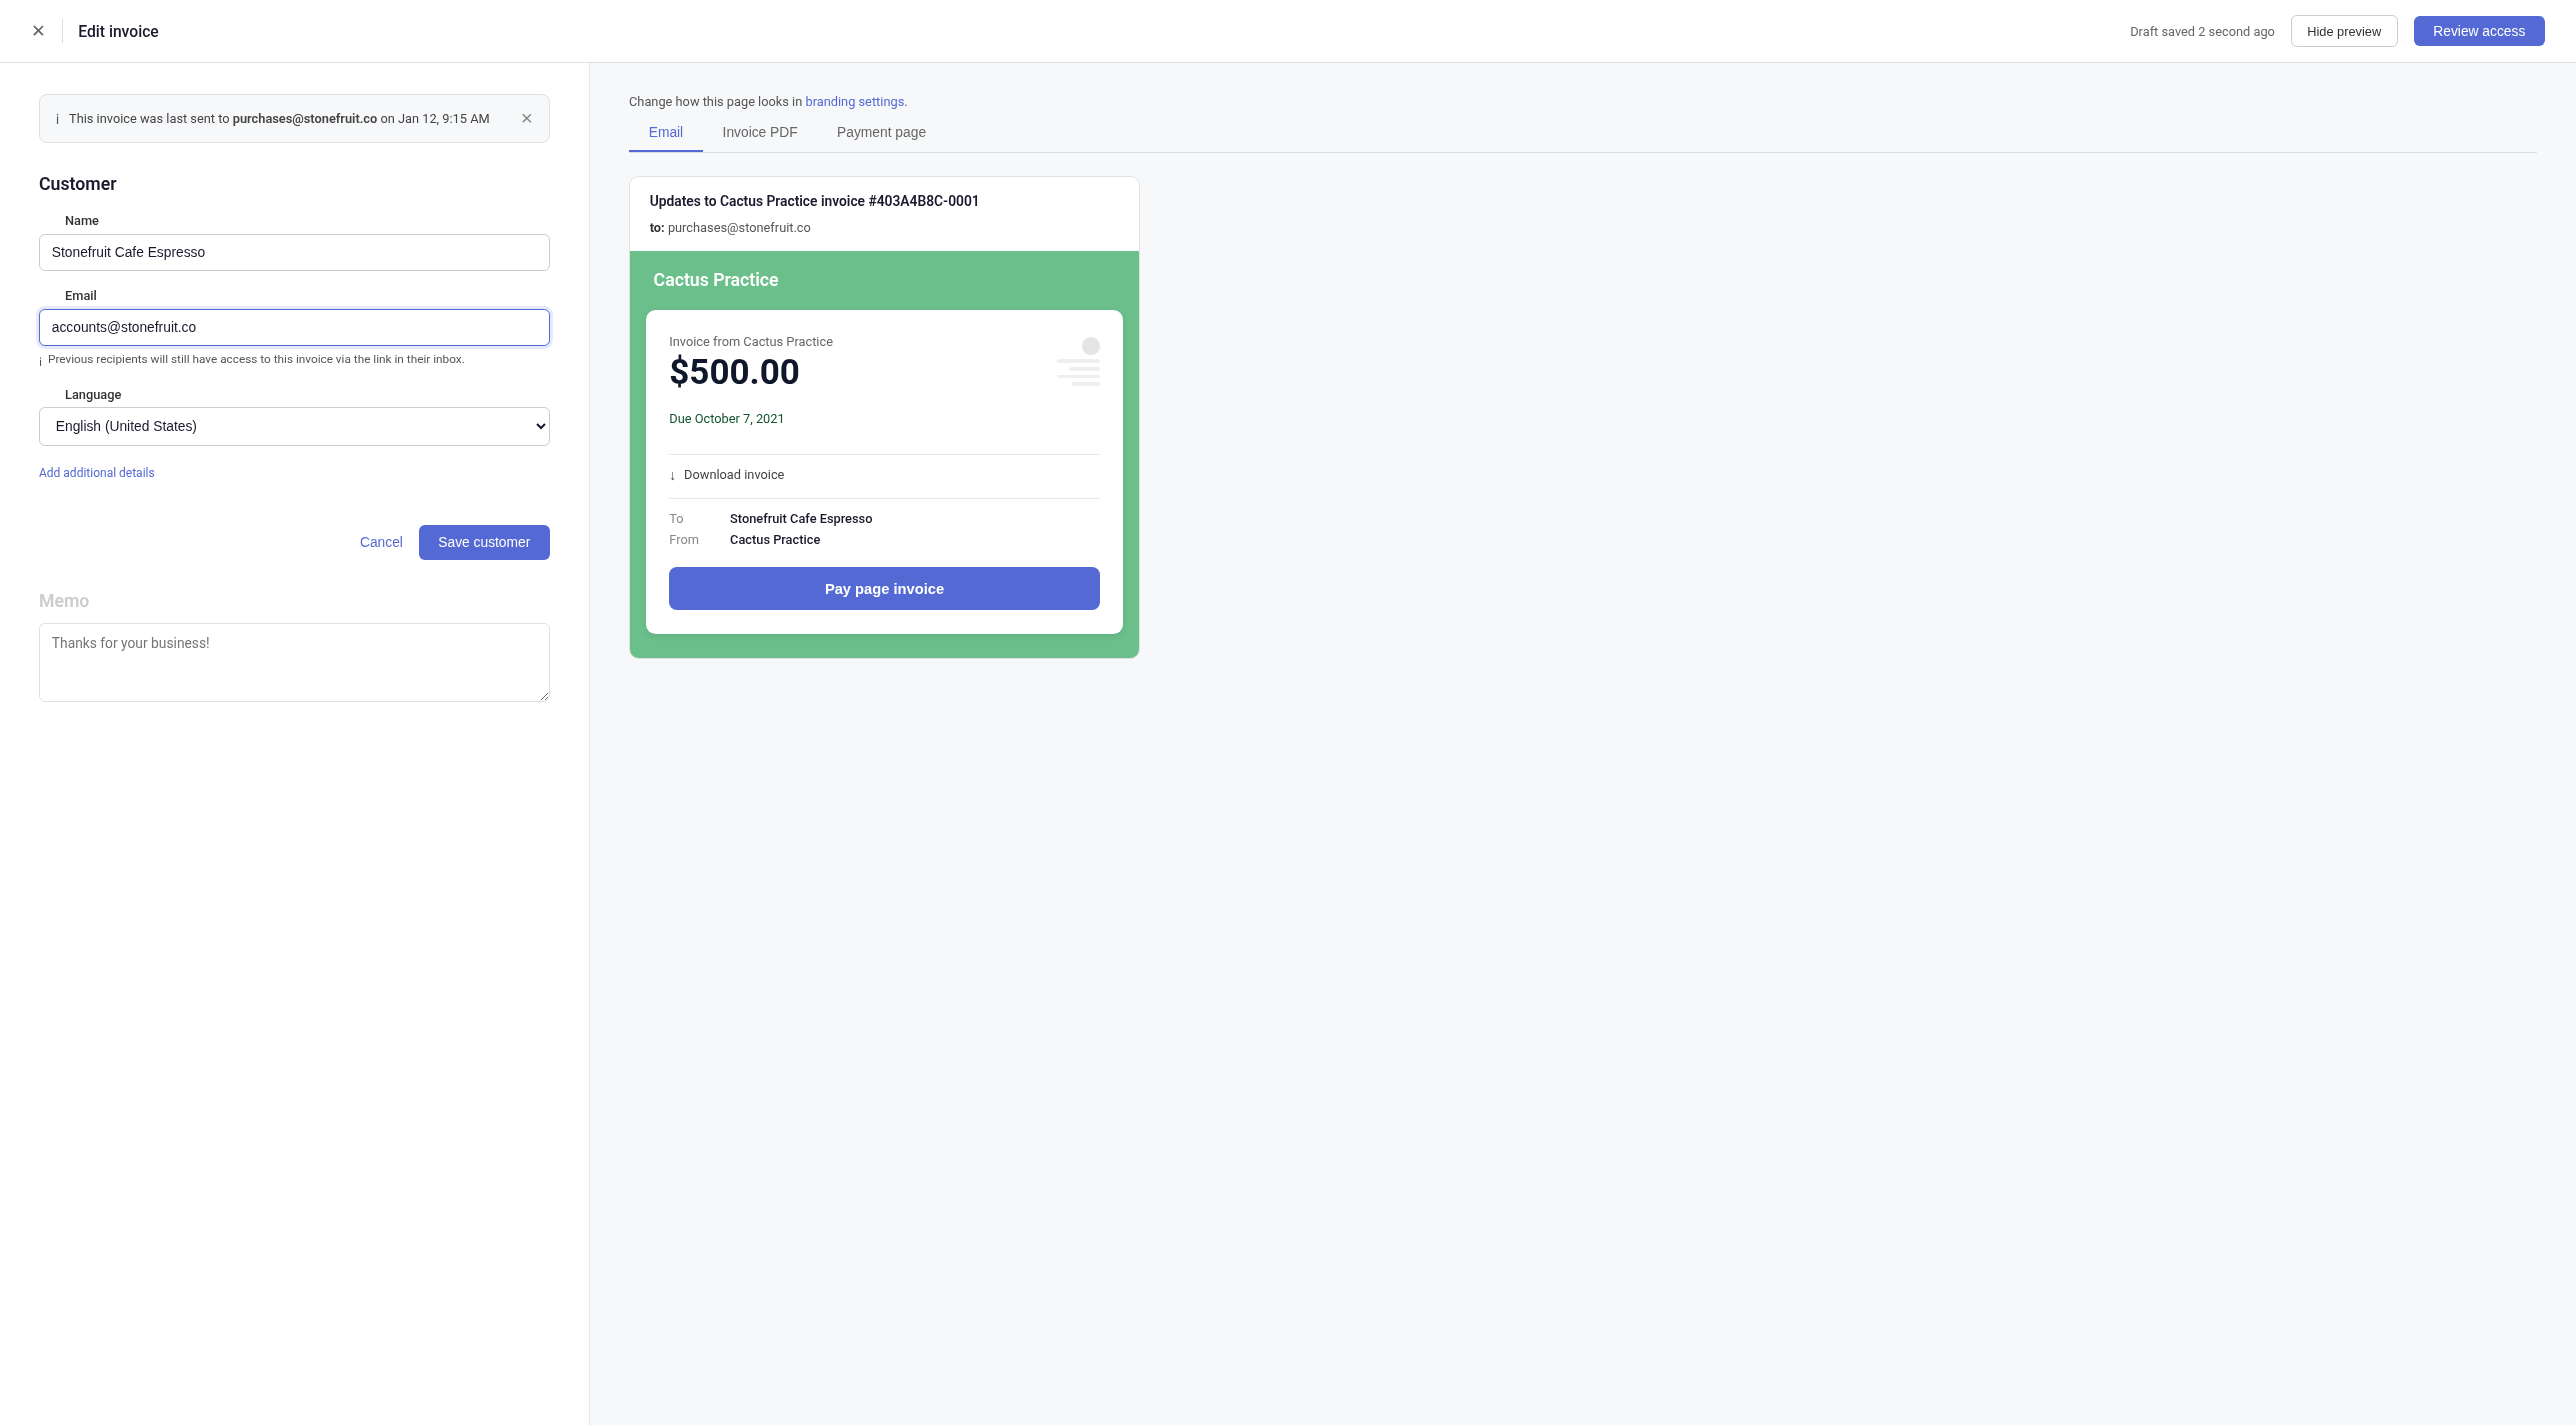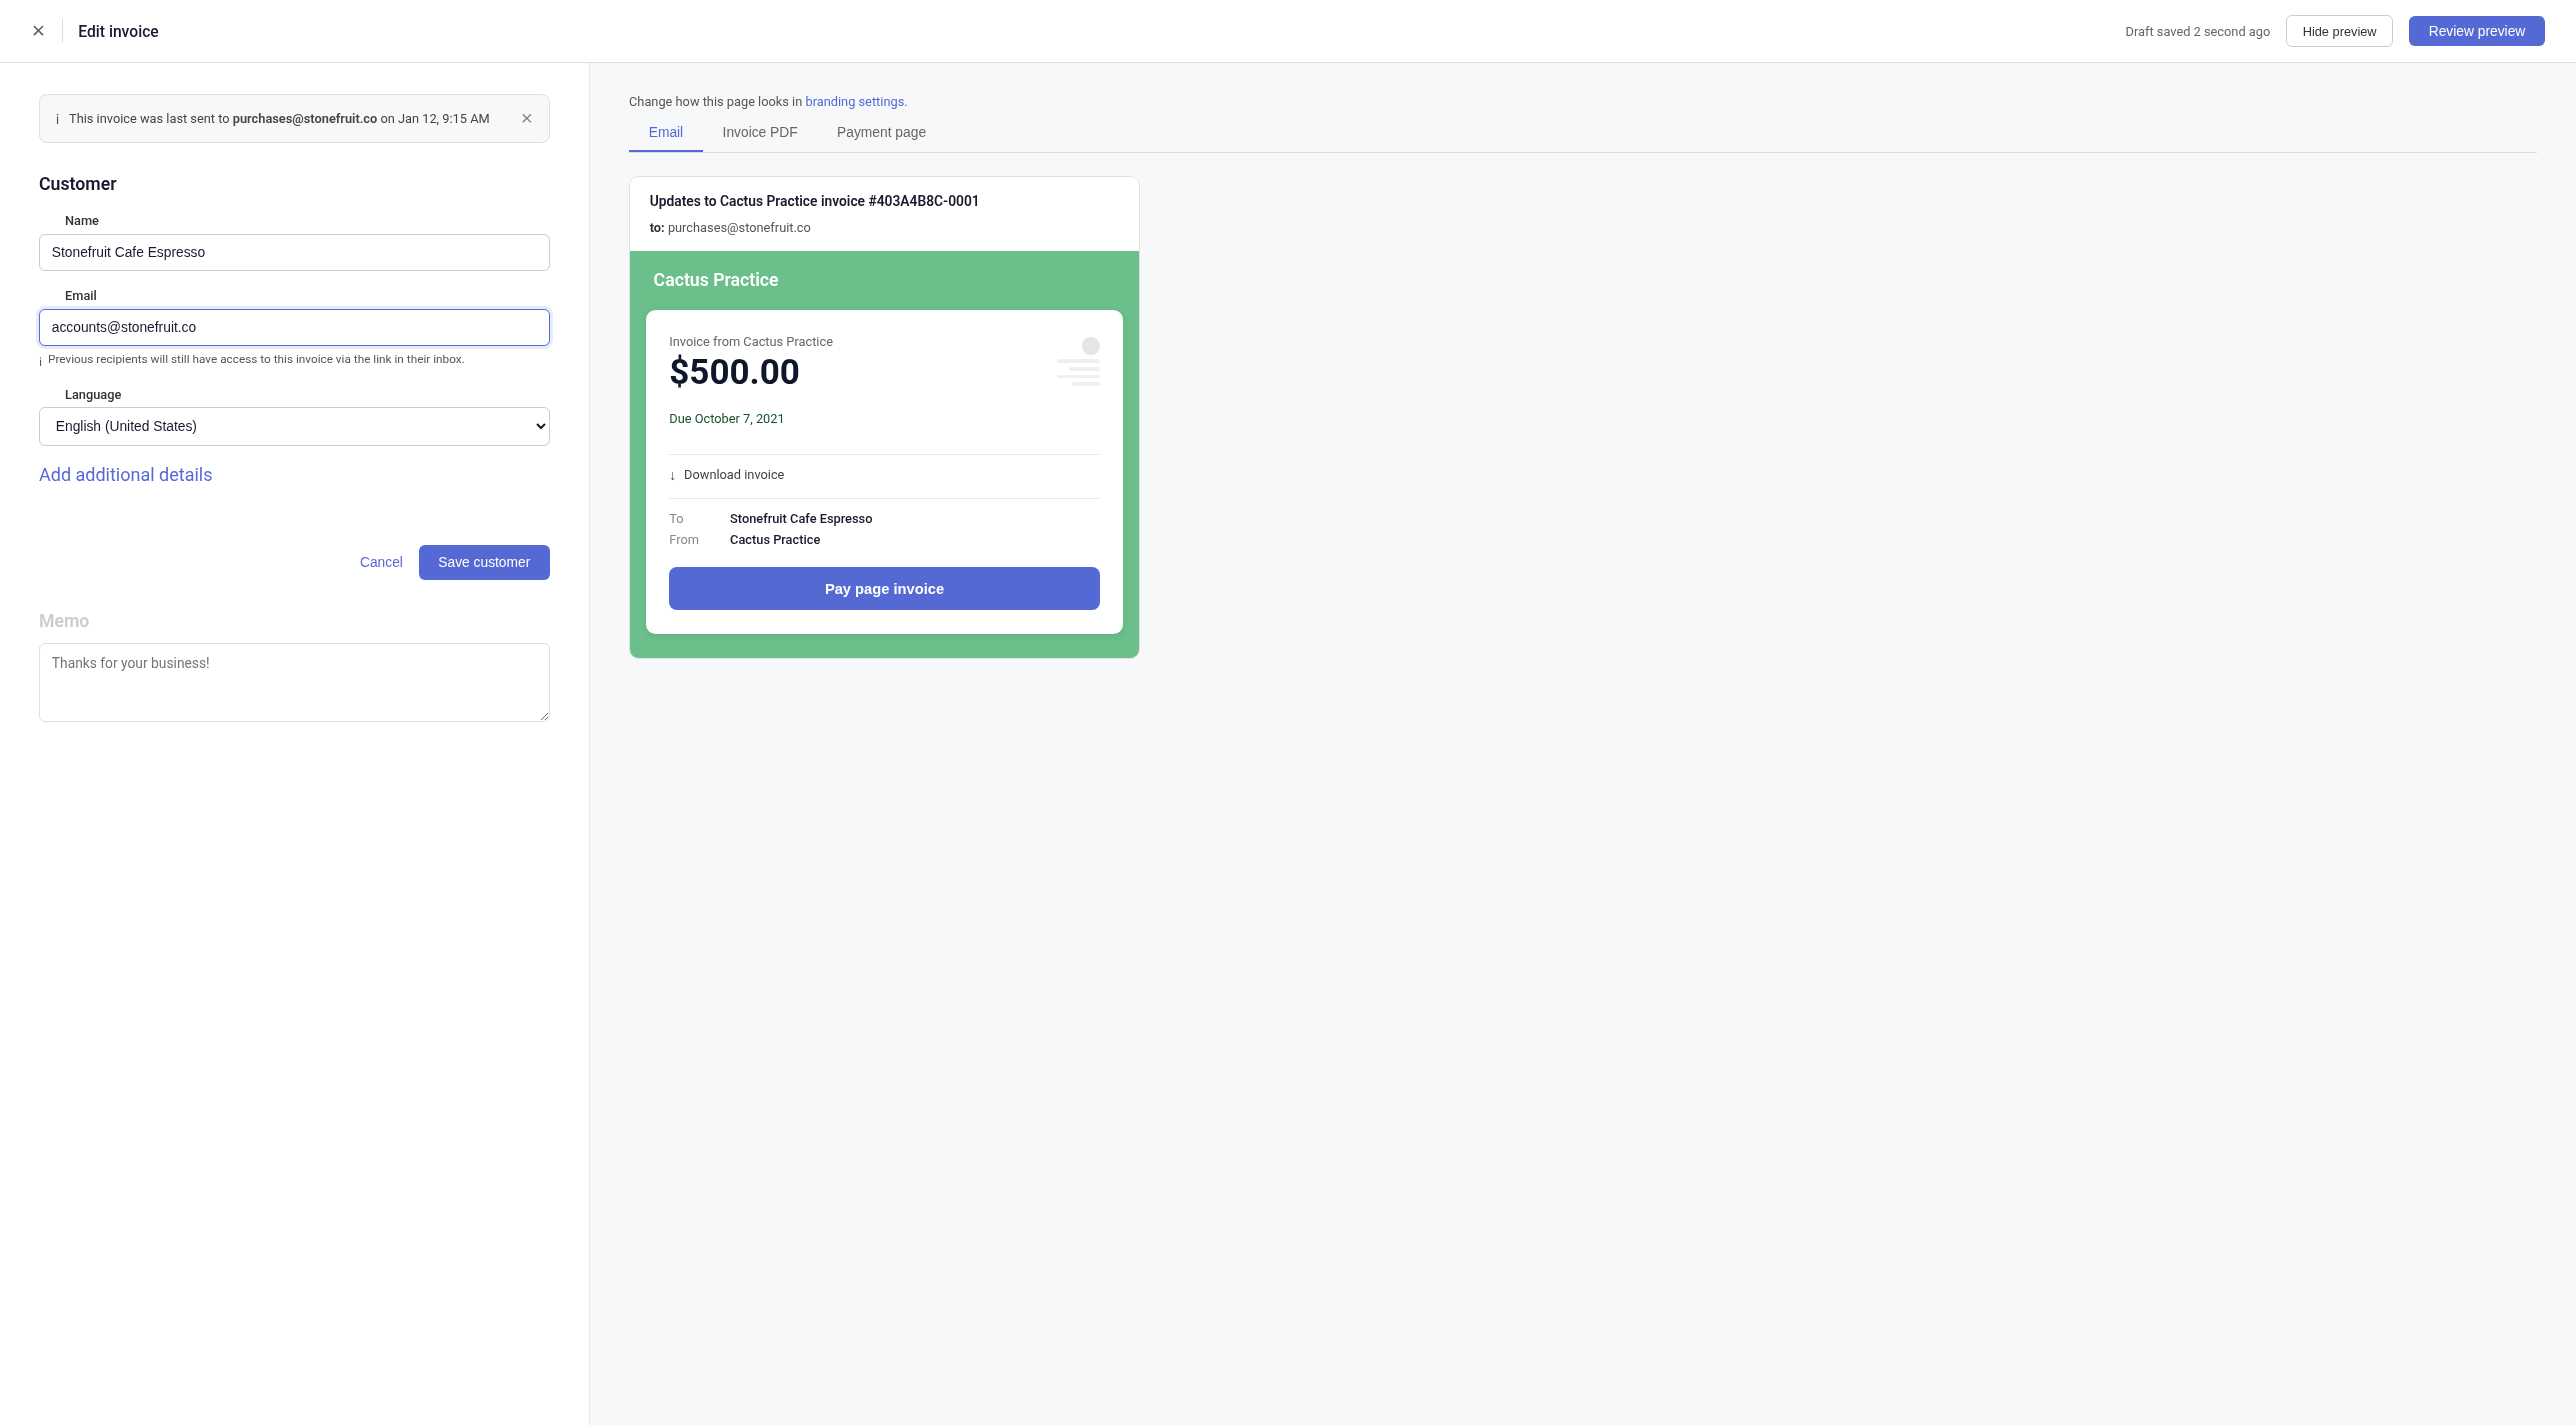--- a/index.html
+++ b/index.html
@@ -62,21 +62,21 @@
     .form-select {
       width: 100%; padding: 9.8px 11.8px; border: 1px solid #ccc;
       border-radius: 5.9px; font-size: 13.8px; color: #1a1a2e; background: #fff;
       outline: none; appearance: auto; cursor: pointer;
     }
     .helper-text {
       display: flex; gap: 5.9px; align-items: flex-start;
       margin-top: 5.9px; font-size: 11.8px; color: #555;
     }
     .helper-icon { font-size: 11.8px; color: #555; flex-shrink: 0; margin-top: 1px; }
-    .add-details-link { color: #5469d4; cursor: pointer; font-size: 18px; text-decoration: none; margin-bottom: 37px; display: inline-block; }
+    .add-details-link { color: #5469d4; cursor: pointer; font-size: 12px; text-decoration: none; margin-bottom: 22px; display: inline-block; }
 
     
     .form-actions { display: flex; align-items: center; justify-content: flex-end; gap: 15.7px; margin-top: 23.6px; }
     .btn-cancel { background: none; border: none; color: #5469d4; cursor: pointer; font-size: 13.8px; font-weight: 500; }
     .btn-save { background: #5469d4; border: none; border-radius: 5.9px; padding: 9.8px 19.7px; color: #fff; cursor: pointer; font-size: 13.8px; font-weight: 500; }
 
     
     .memo-section { margin-top: 31px; }
     .memo-title { font-size: 17.7px; font-weight: 600; color: #ccc; margin-bottom: 11.8px; }
     .memo-textarea {
@@ -149,21 +149,21 @@
 
 <header class="header">
   <div class="header-left">
     <button class="close-btn">✕</button>
     <div class="divider-v"></div>
     <span class="header-title">Edit invoice</span>
   </div>
   <div class="header-right">
     <span class="draft-status">Draft saved 2 second ago</span>
     <button class="btn-hide-preview">Hide preview</button>
-    <button class="btn-review-invoice">Review preview</button>
+    <button class="btn-review-invoice">Review access</button>
   </div>
 </header>
 
 <div class="main-layout">
 
   <div class="left-panel">
 
     <div class="info-banner">
       <div class="info-banner-left">
         <span class="info-icon">ℹ</span>

